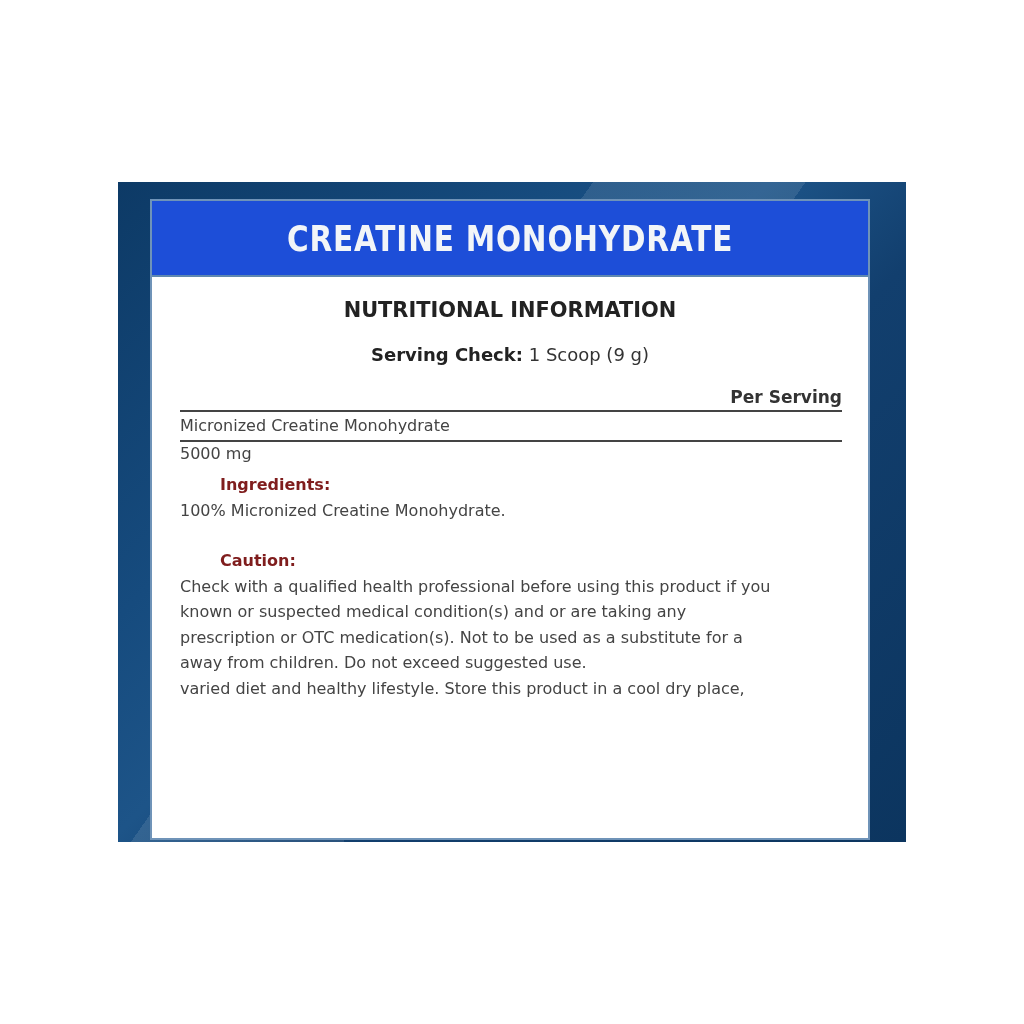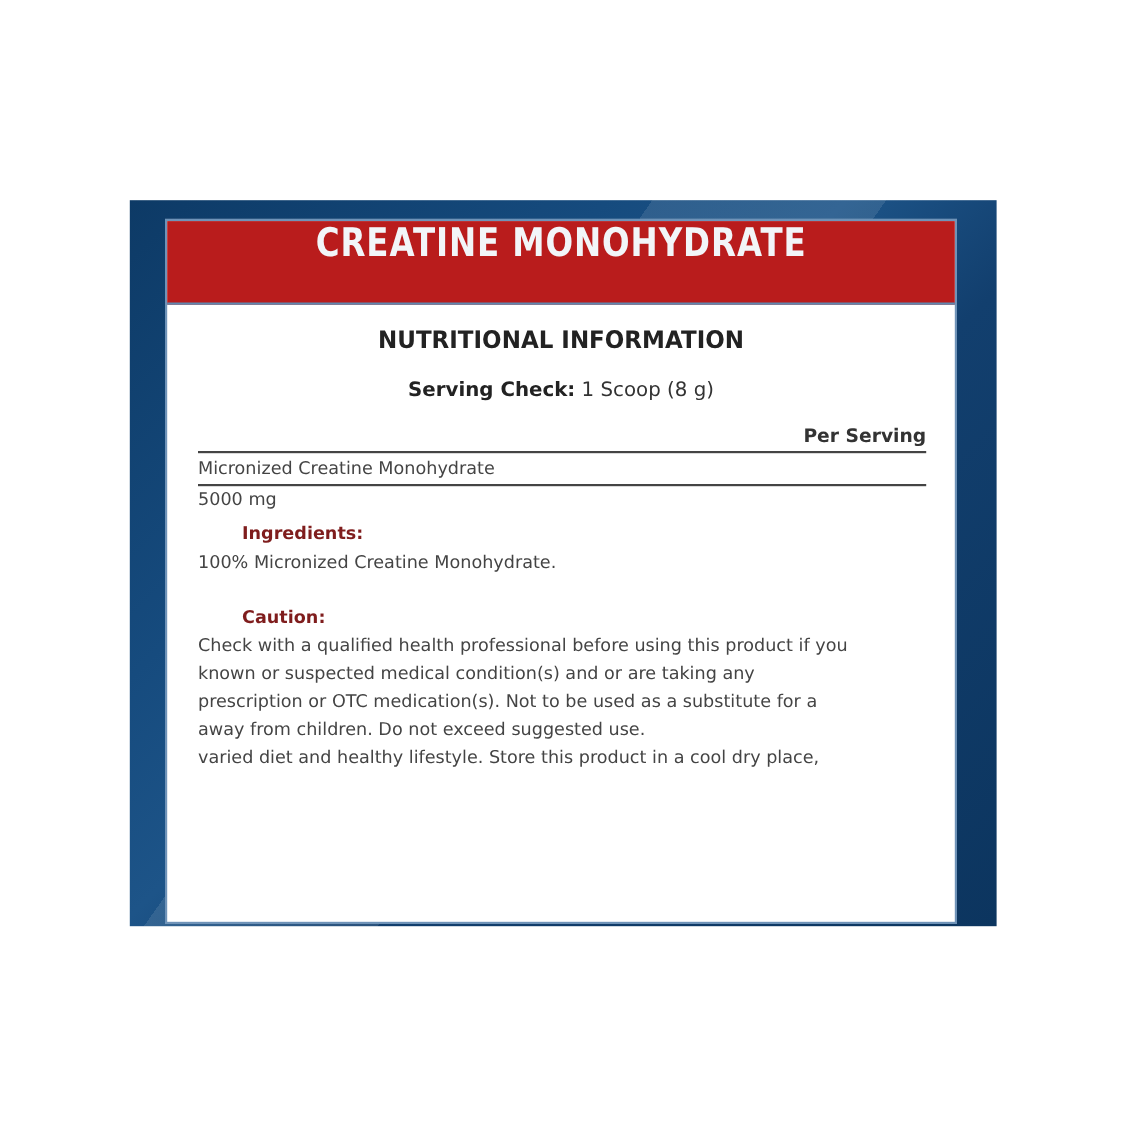--- a/index.html
+++ b/index.html
@@ -11,21 +11,21 @@
   .panel .stripe1 {
     position:absolute; left:0; top:0; width:100%; height:100%;
     background: linear-gradient(125deg, rgba(255,255,255,0) 0%, rgba(255,255,255,0) 38%, rgba(255,255,255,0.10) 38%, rgba(255,255,255,0.10) 55%, rgba(255,255,255,0) 55%);
   }
   .card {
     position:absolute; left:150px; top:199px; width:720px; height:641px;
     background:#ffffff; border:2px solid #6f93b8; box-sizing:border-box;
   }
   .title-bar {
     position:absolute; left:0; top:0; width:100%; height:76px;
-    background:#b91c1c; display:flex; justify-content:center;
+    background:#1d4ed8; display:flex; align-items:center; justify-content:center;
     border-bottom:2px solid #5f88b0; box-sizing:border-box;
   }
   .title-text {
     color:#f2f5f8; font-family:"DejaVu Sans", sans-serif; font-weight:bold;
     font-size:36px; letter-spacing:1px; transform:scaleX(0.82);
   }
   .nut-title {
     position:absolute; left:0; top:96px; width:100%; text-align:center;
     font-weight:bold; font-size:22px; color:#222; transform:scaleX(0.95);
   }
@@ -50,21 +50,21 @@
 
 <div class="card">
   <div class="title-bar">
     <span class="title-text">CREATINE MONOHYDRATE</span>
   </div>
 
   <div class="nut-title">NUTRITIONAL INFORMATION</div>
 
   <div class="serving">
     <b>Serving Check:</b>
-    <span>1 Scoop (8 g)</span>
+    <span>1 Scoop (9 g)</span>
   </div>
 
   <div class="table">
     <div class="th">Per Serving</div>
     <div class="rule"></div>
     <div class="row">
       <span>Micronized Creatine Monohydrate</span>
       <span>5000 mg</span>
     </div>
     <div class="rule"></div>

